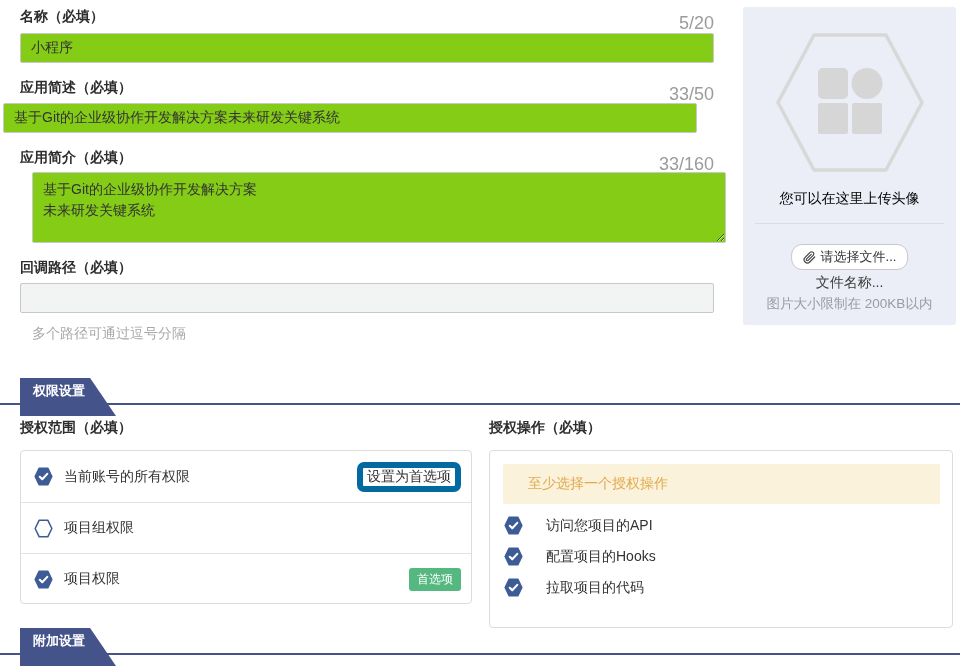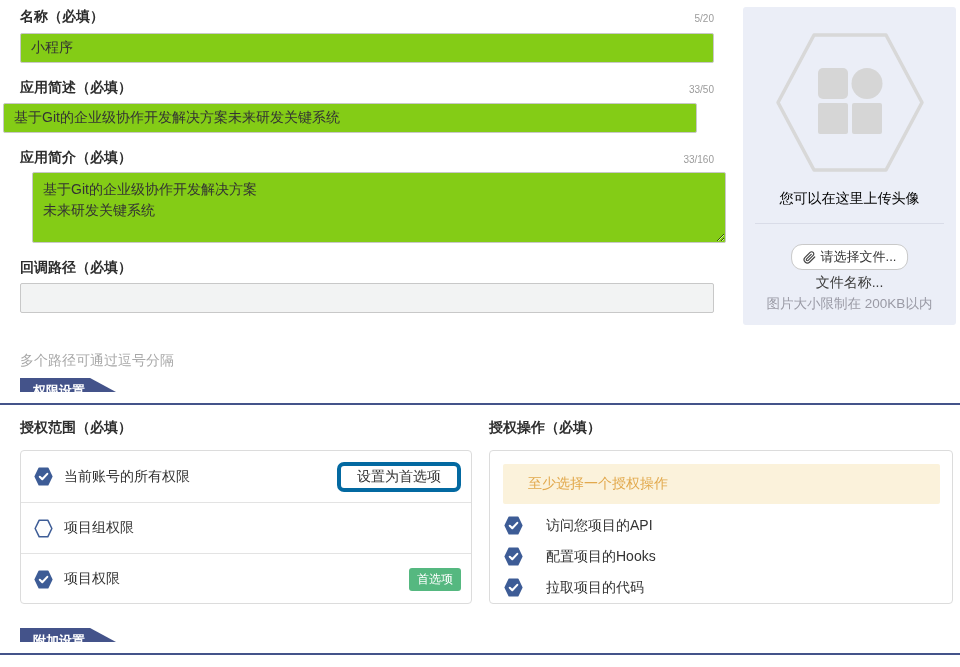--- a/index.html
+++ b/index.html
@@ -1,21 +1,21 @@
 <!DOCTYPE html>
 <html><head>
 <meta charset="utf-8">
 <style>
   * { margin:0; padding:0; box-sizing:border-box; }
   body { background:#fff; font-family:"Liberation Sans","DejaVu Sans",sans-serif; }
   #page { position:relative; width:960px; height:667px; background:#fff; overflow:hidden; }
 
   .abs { position:absolute; }
   .field-label { font-size:14px; font-weight:bold; color:#2d2d2d; }
-  .char-counter { width:694px; text-align:right; font-size:10px; color:#9b9b9b; }
+  .char-counter { width:694px; text-align:right; font-size:18px; color:#9b9b9b; }
   .text-input {
     width:694px; height:30px; background:#84cc16; border:1px solid #c8c8c8;
     border-radius:2px; padding:0 10px; font-size:14px; color:#333;
     font-family:"Liberation Sans","DejaVu Sans",sans-serif;
   }
   textarea.text-input { height:71px; padding:6px 10px; line-height:1.5; resize:vertical; }
   .field-hint { font-size:14px; color:#a8a8a8; }
 
   
   .avatar-panel { left:743px; top:7px; width:213px; height:318px; background:#ebeef7; border-radius:3px; }
@@ -24,45 +24,45 @@
   .choose-file-btn {
     left:50%; top:237px; transform:translateX(-50%);
     height:26px; padding:0 11px; background:#fff; border:1px solid #c9c9c9; border-radius:11px;
     font-size:13px; color:#333; display:flex; align-items:center; gap:5px; cursor:pointer; white-space:nowrap;
   }
   .file-name { left:0; top:267px; width:100%; text-align:center; font-size:14px; color:#3c3c3c; }
   .size-limit { left:0; top:288px; width:100%; text-align:center; font-size:13.5px; color:#9a9aa5; }
 
   
   .section-tab {
-    height:14px; width:96px; background:#44538a; color:#fff;
+    height:38px; width:96px; background:#44538a; color:#fff;
     font-size:13px; font-weight:bold; line-height:26px; padding-left:13px;
     clip-path:polygon(0 0, 73% 0, 100% 100%, 0 100%);
   }
   .section-underline { left:0; width:960px; height:2px; background:#44538a; }
   .section-title { font-size:14px; font-weight:bold; color:#2d2d2d; }
 
   
   .list-box { border:1px solid #dcdcdc; border-radius:4px; background:#fff; }
   .scope-box { left:20px; top:450px; width:452px; height:154px; }
   .scope-row { height:51px; display:flex; align-items:center; padding:0 10px 0 13px; }
   .scope-row + .scope-row { border-top:1px solid #e3e3e3; }
   .row-label { font-size:14px; color:#333; margin-left:11px; }
   .row-spacer { flex:1; }
   .set-pref-btn {
-    height:30px; padding:0 16px; background:#fff; border:4px solid #0369a1; border-radius:7px;
+    height:30px; padding:0 4px; background:#fff; border:6px solid #0369a1; border-radius:7px;
     font-size:14px; color:#333; cursor:pointer; white-space:nowrap;
     font-family:"Liberation Sans","DejaVu Sans",sans-serif;
   }
   .pref-badge {
     background:#55b880; color:#fff; font-size:12px; padding:3px 8px; border-radius:3px; white-space:nowrap;
   }
 
   
-  .ops-box { left:489px; top:450px; width:464px; height:154px; }
+  .ops-box { left:489px; top:450px; width:464px; height:178px; }
   .ops-warning {
     margin:13px 12px 6px 13px; height:40px; background:#fbf2db; border-radius:2px;
     display:flex; align-items:center; padding-left:25px; font-size:14px; color:#e2a94d;
   }
   .ops-row { height:31px; display:flex; align-items:center; padding-left:14px;gap:12px; }
 
   .checkbox { display:inline-flex; flex:none; cursor:pointer; }
 </style>
 </head>
 <body>
@@ -77,21 +77,21 @@
   <div class="abs char-counter" style="left:20px; top:84px;">33/50</div>
   <input class="abs text-input" style="left: 3px; top: 103px;" value="基于Git的企业级协作开发解决方案未来研发关键系统">
 
   <div class="abs field-label" style="left:20px; top:149px;">应用简介（必填）</div>
   <div class="abs char-counter" style="left:20px; top:154px;">33/160</div>
   <textarea class="abs text-input" style="left: 32px; top: 172px;">基于Git的企业级协作开发解决方案
 未来研发关键系统</textarea>
 
   <div class="abs field-label" style="left:20px; top:259px;">回调路径（必填）</div>
   <input class="abs text-input" style="left: 20px; top: 283px; background: rgb(242, 243, 243);" value="">
-  <div class="abs field-hint" style="left:20px; top:325px;margin-top:27px;">多个路径可通过逗号分隔</div>
+  <div class="abs field-hint" style="left:32px; top:325px;">多个路径可通过逗号分隔</div>
 
   <div class="abs avatar-panel">
     <div class="abs" style="left:33px; top:26px;">
       <svg width="148" height="139" viewBox="0 0 148 139">
         <path d="M38 2 H110 L146 69.5 L110 137 H38 L2 69.5 Z" fill="none" stroke="#d8d8d8" stroke-width="3.5" stroke-linejoin="round"></path>
         <rect x="42" y="35" width="30" height="31" rx="5" fill="#d6d6d6"></rect>
         <circle cx="91" cy="50.5" r="15.5" fill="#d6d6d6"></circle>
         <rect x="42" y="70" width="30" height="31" rx="2" fill="#d6d6d6"></rect>
         <rect x="76" y="70" width="30" height="31" rx="2" fill="#d6d6d6"></rect>
       </svg>

